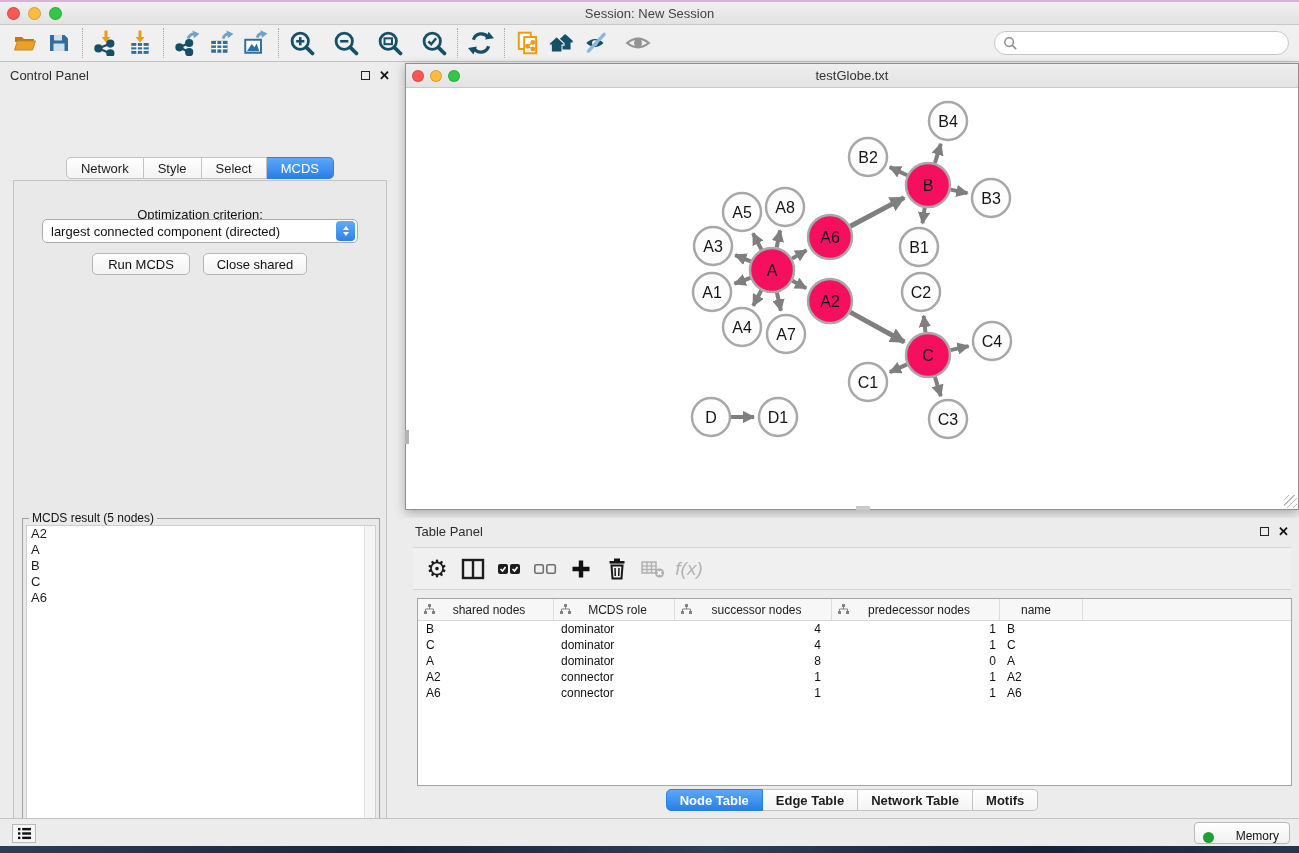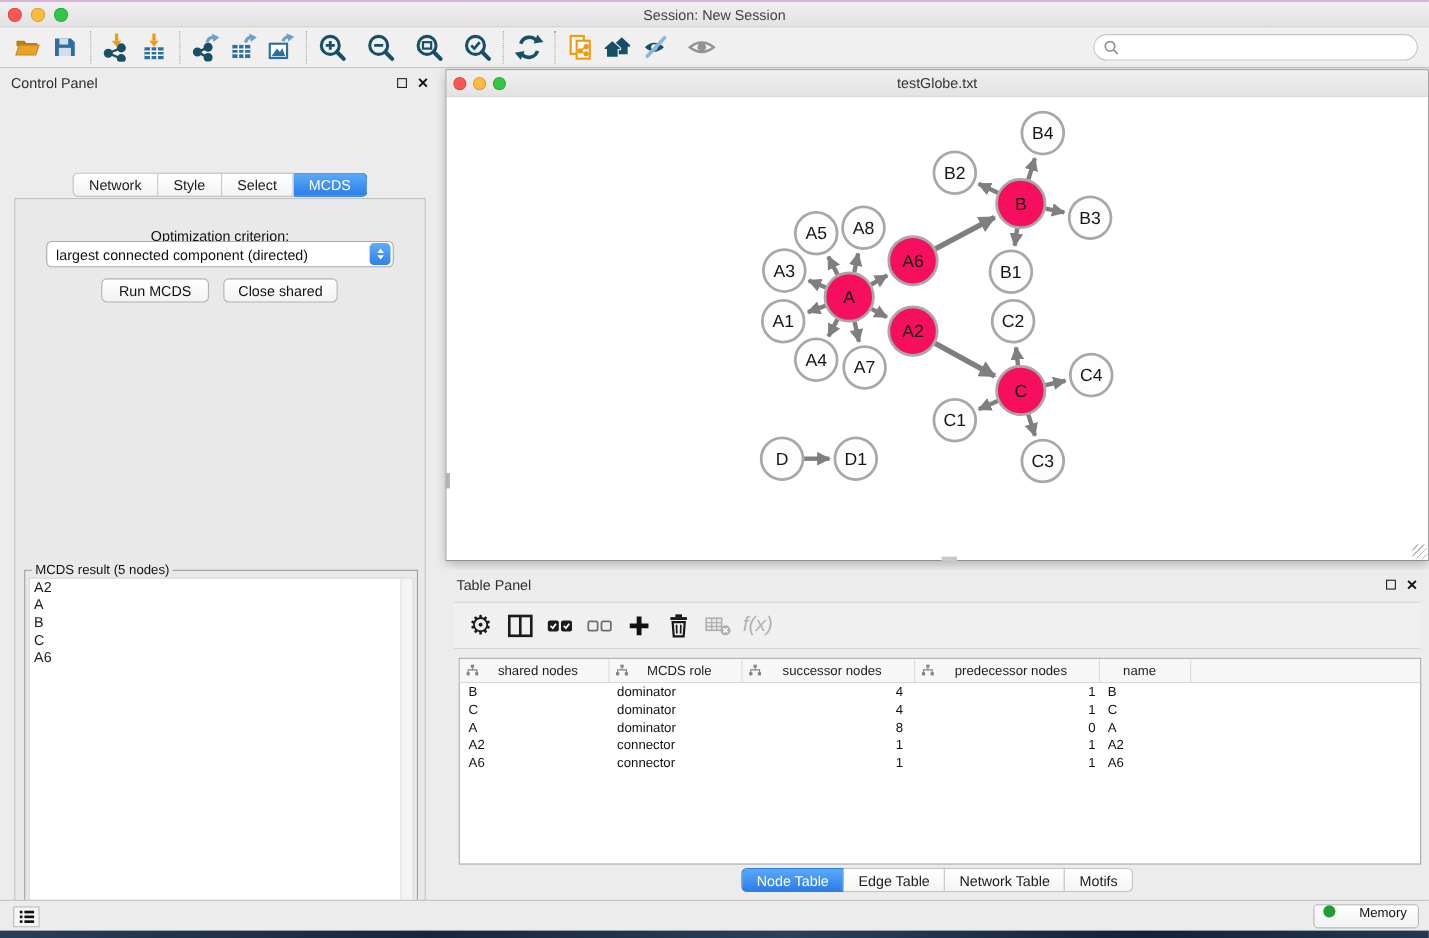--- a/index.html
+++ b/index.html
@@ -92,34 +92,34 @@
   .th svg { margin-left:6px; flex:0 0 auto; }
   .c1{width:136px;} .c2{width:121px;} .c3{width:157px;} .c4{width:168px;} .c5{width:83px;} .c6{flex:1; border-right:none;}
   .tr { display:flex; height:16px; align-items:center; cursor:default; }
   .td { font-size:12px; color:#111; }
   .td.c1 { padding-left:8px; }
   .td.c2 { padding-left:7px; }
   .td.c3 { text-align:right; padding-right:11px; }
   .td.c4 { text-align:right; padding-right:4px; }
   .td.c5 { padding-left:7px; }
 
-  #tbl-tabs { position:absolute; left:0; right:0; top:271px; display:flex; justify-content:center; }
+  #tbl-tabs { position:absolute; left:0; right:0; top:271px; display:flex; justify-content:center;font-weight:bold; }
   .tbl-tab { height:22px; padding:0 13px; display:flex; align-items:center; font-size:13px;
     background:linear-gradient(#ffffff,#f4f4f4); border:1px solid #c3c3c3; border-left:none; cursor:pointer; color:#1c1c1c; }
   .tbl-tab:first-child { border-left:1px solid #c3c3c3; border-radius:5px 0 0 5px; }
   .tbl-tab:last-child { border-radius:0 5px 5px 0; }
   .tbl-tab.active { background:linear-gradient(#5aa9f8,#2b7de9); border-color:#2f7fe0; color:#fff; }
 
   
   #status-bar { left:0; top:818px; width:1299px; height:28px; background:#ececec; border-top:1px solid #c3c3c3; }
   #list-btn { position:absolute; left:12px; top:5px; width:24px; height:19px; background:#f6f6f6;
     border:1px solid #b9b9b9; display:flex; align-items:center; justify-content:center; cursor:pointer; }
   #memory-btn { position:absolute; right:9px; top:3px; height:22px; padding:0 10px 0 8px;
     background:linear-gradient(#ffffff,#f1f1f1); border:1px solid #b9b9b9; border-radius:4px;
-    display:flex; align-items:flex-start; gap:22px; font-size:12px; color:#111; cursor:pointer; }
+    display:flex; align-items:flex-end; gap:22px; font-size:12px; color:#111; cursor:pointer; }
   #memory-dot { width:11px; height:11px; border-radius:50%; background:#1f9e35; }
   #wallpaper-strip { left:0; top:846px; width:1299px; height:7px;
     background:linear-gradient(90deg,#2a3e57,#17263c 30%,#2b4059 55%,#14223a 80%,#233850); }
 </style>
 </head>
 <body>
 
 <div id="top-strip" class="abs"></div>
 <div id="titlebar" class="abs">
   <span class="tl red"></span>

